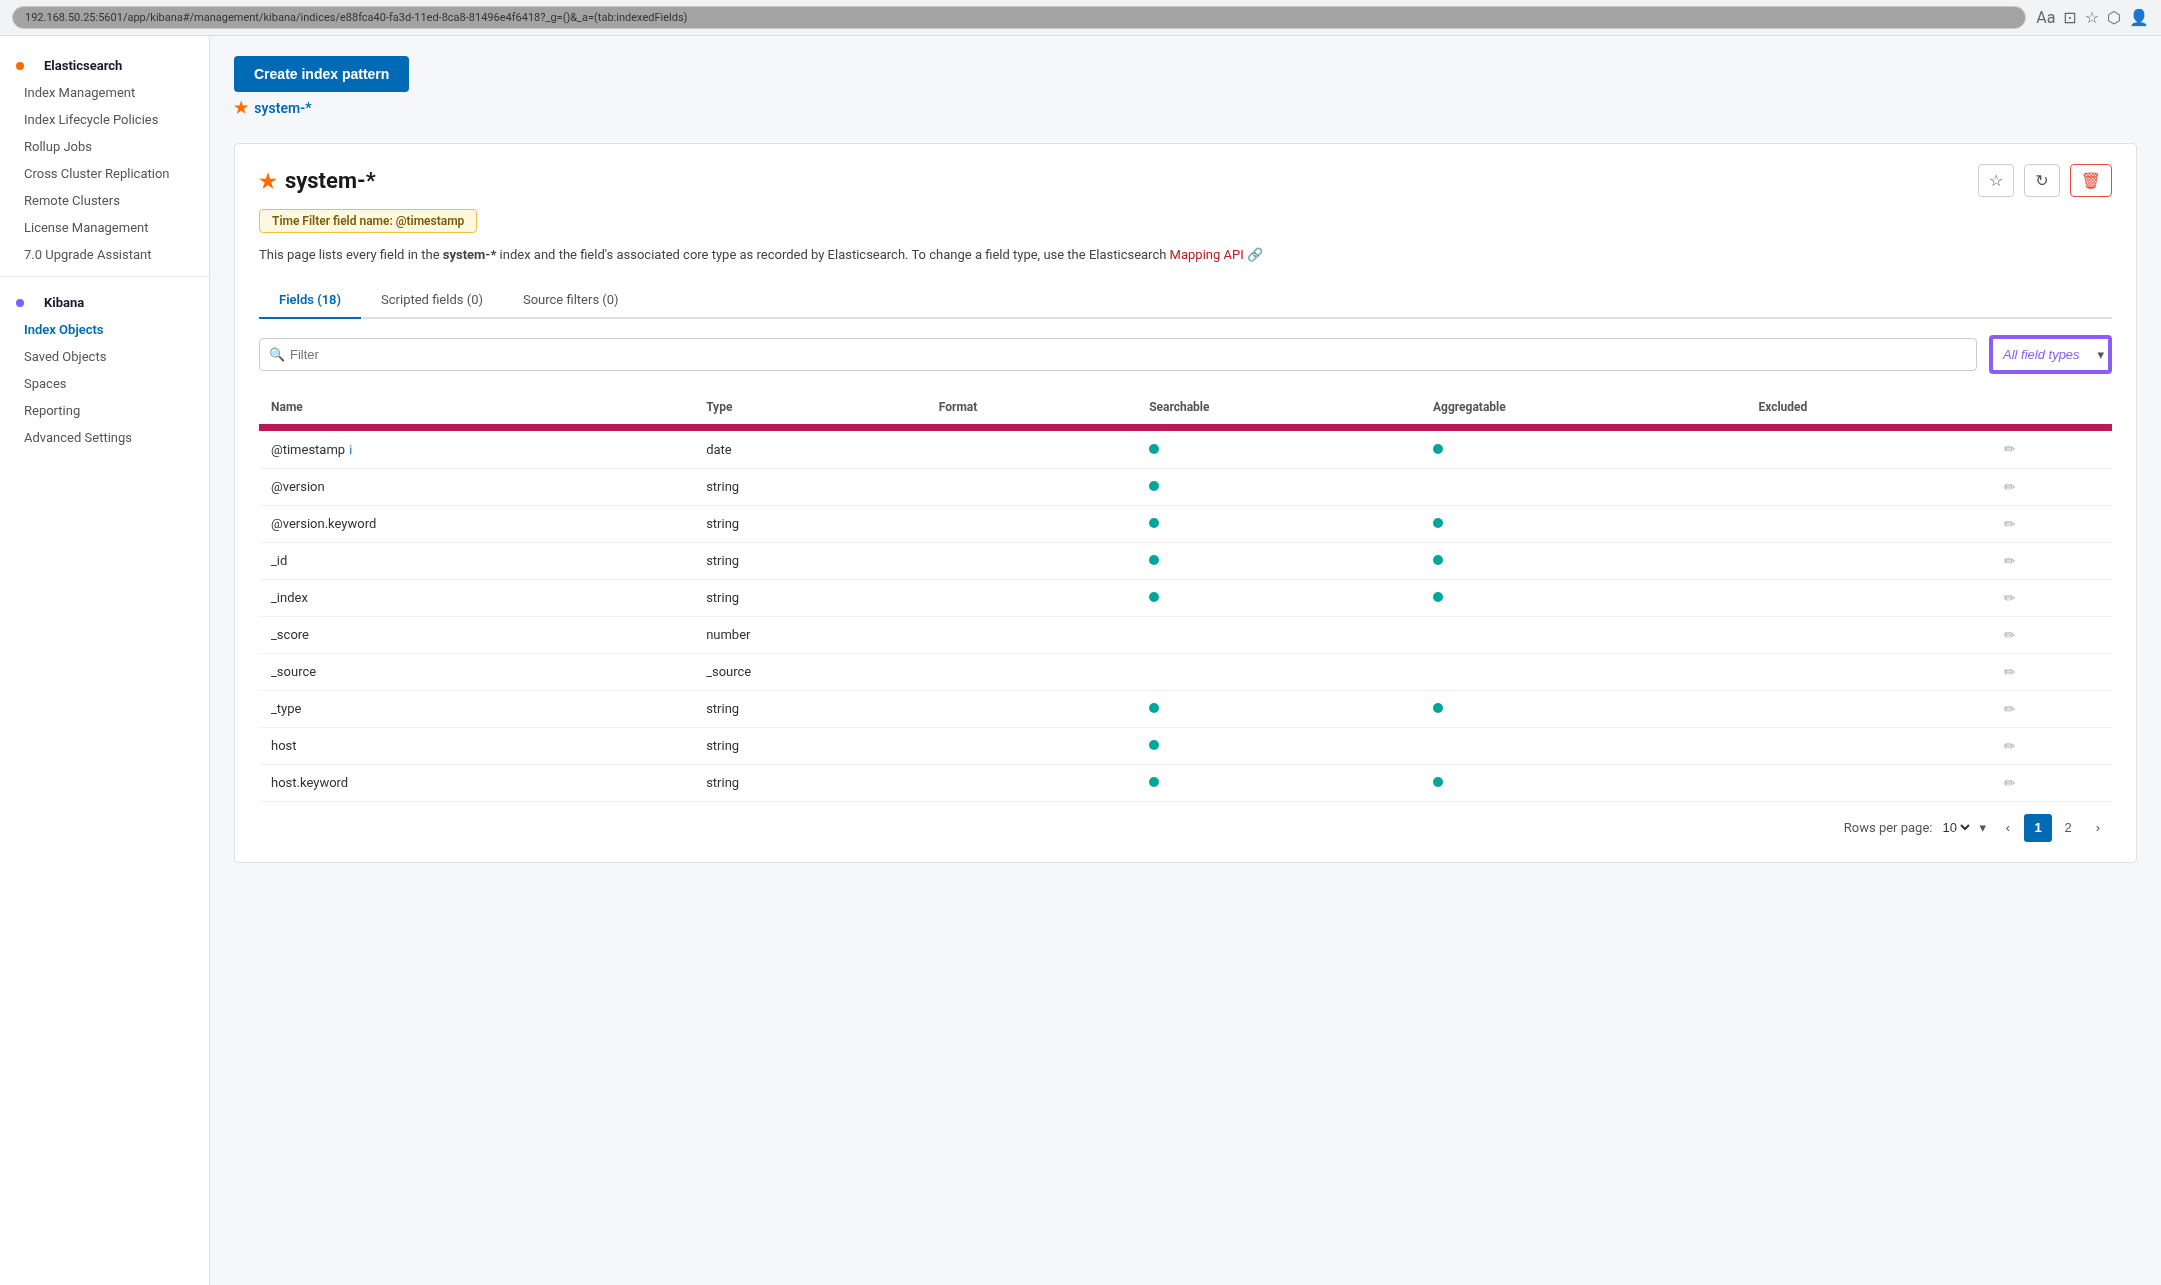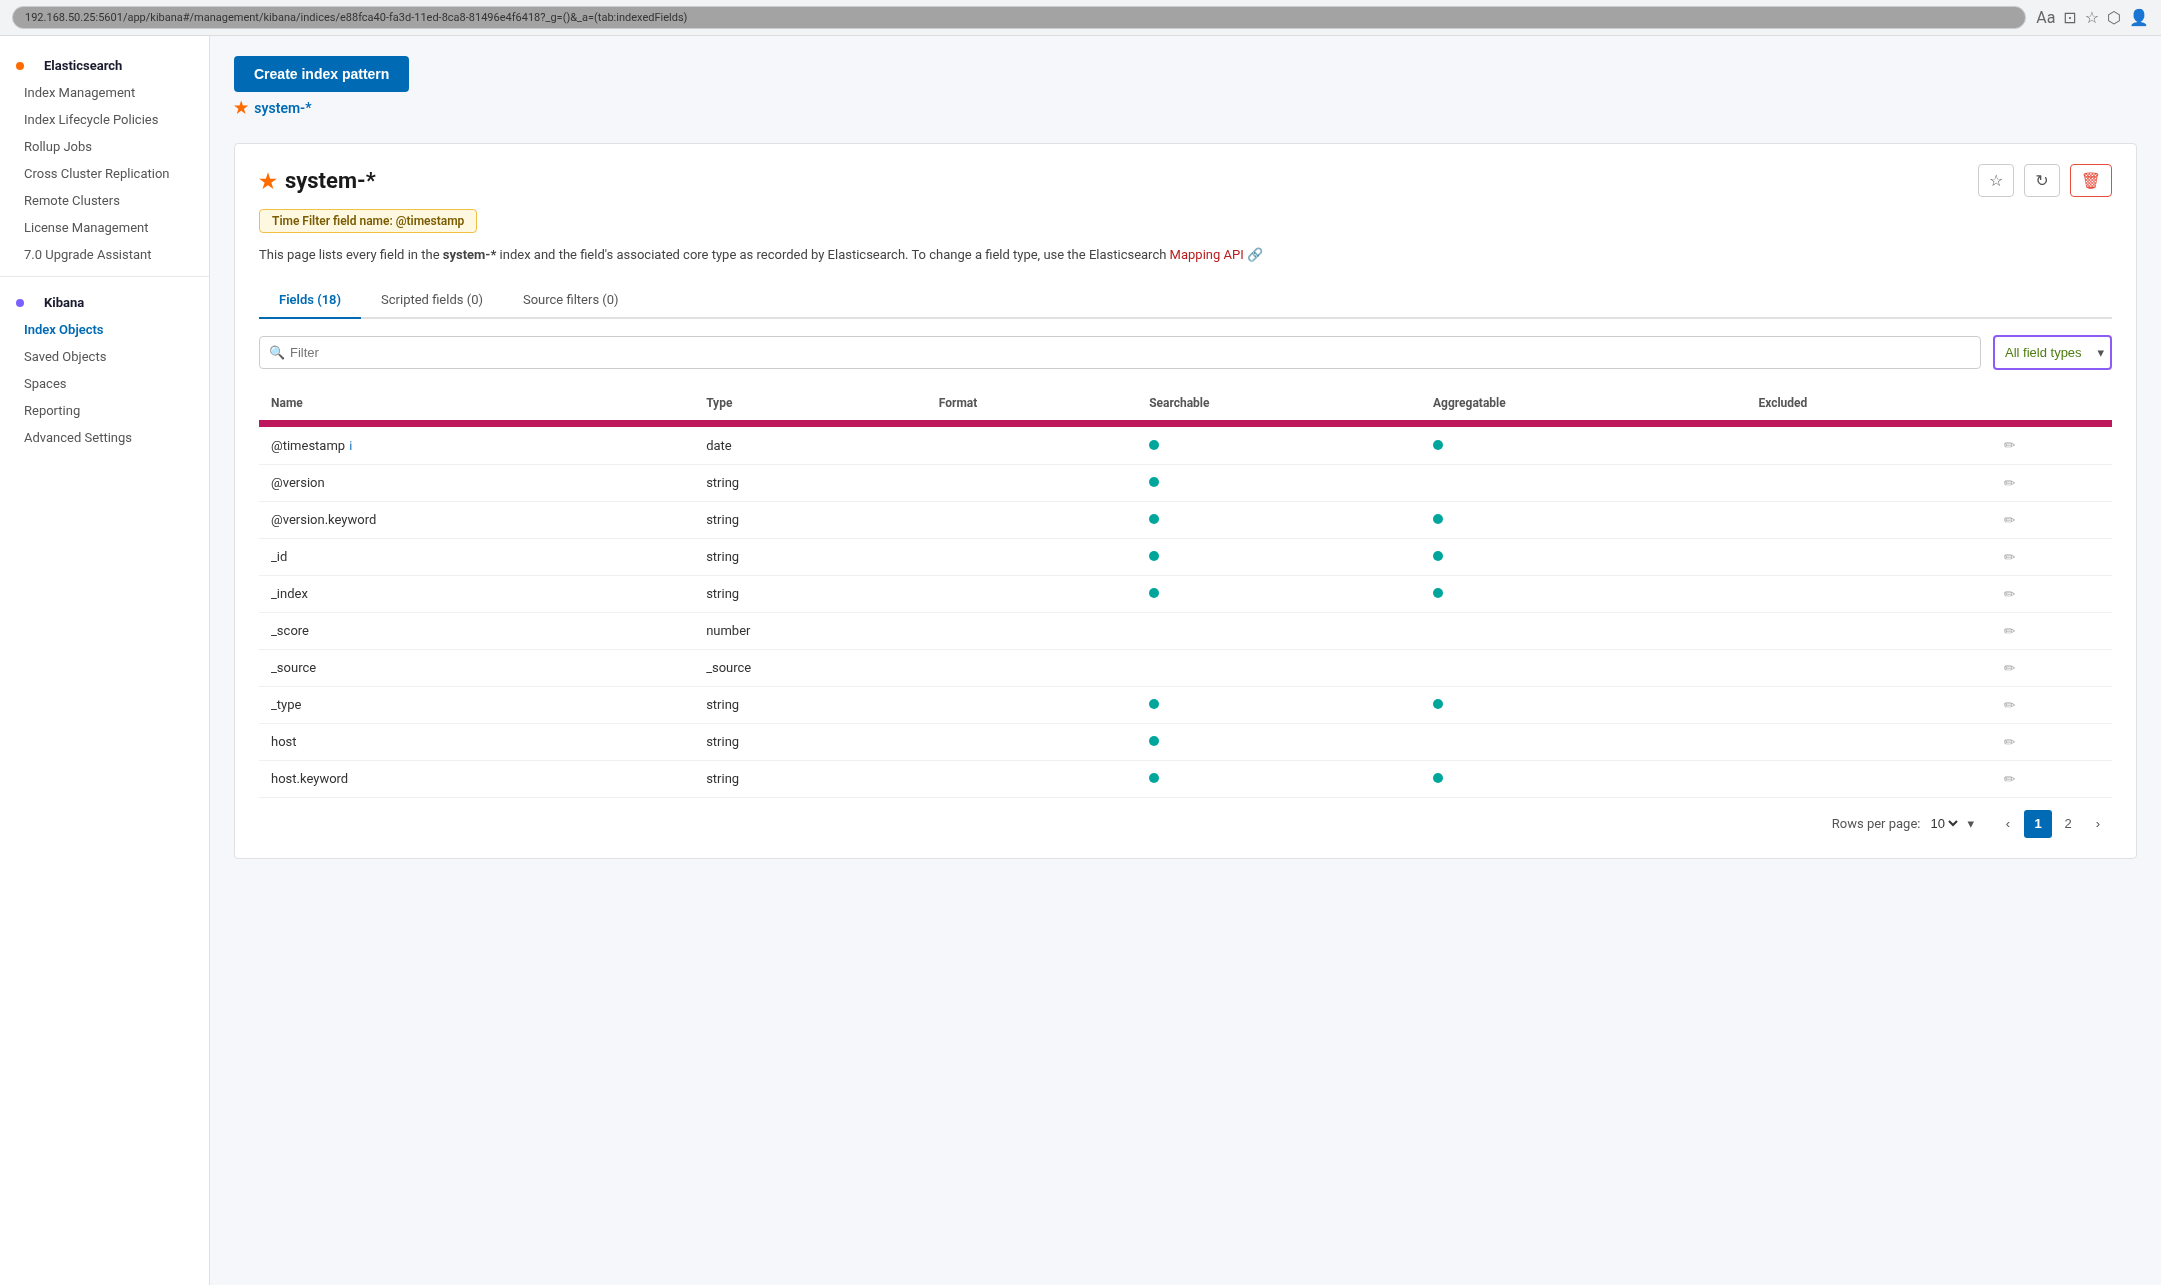--- a/index.html
+++ b/index.html
@@ -51,34 +51,34 @@
     
     .tabs { display: flex; border-bottom: 2px solid #e0e0e0; margin-bottom: 16px; }
     .tab { padding: 10px 20px; cursor: pointer; font-size: 13px; color: #555; border-bottom: 2px solid transparent; margin-bottom: -2px; }
     .tab.active { color: #006bb4; border-bottom: 2px solid #006bb4; font-weight: 600; }
 
     
     .filter-row { display: flex; align-items: center; gap: 12px; margin-bottom: 16px; }
     .filter-input-wrap { flex: 1; position: relative; }
     .filter-input-wrap .search-icon { position: absolute; left: 10px; top: 50%; transform: translateY(-50%); color: #999; font-size: 13px; }
     .filter-input { width: 100%; border: 1px solid #ccc; border-radius: 4px; padding: 8px 12px 8px 30px; font-size: 13px; color: #333; }
-    .field-type-select { border: 2px solid #8b5cf6; border-radius: 4px; padding: 8px 28px 8px 10px; font-size: 13px; color: #4d7c0f; background: white; cursor: pointer; appearance: none; position: relative; }
+    .field-type-select { border: 4px solid #8b5cf6; border-radius: 4px; padding: 8px 28px 8px 10px; font-size: 13px; color: #8b5cf6; background: white; cursor: pointer; appearance: none; position: relative; font-style: italic; }
     .field-type-wrap { position: relative; }
     .field-type-wrap::after { content: '▾'; position: absolute; right: 8px; top: 50%; transform: translateY(-50%); color: #555; pointer-events: none; }
 
     
     .fields-table { width: 100%; border-collapse: collapse; }
     .fields-table th { text-align: left; padding: 10px 12px; font-weight: 700; font-size: 12px; color: #555; border-bottom: 7px solid #be185d; background: white; }
     .fields-table td { padding: 10px 12px; border-bottom: 1px solid #f0f0f0; font-size: 13px; color: #333; vertical-align: middle; }
     .dot-green { width: 10px; height: 10px; border-radius: 50%; background: #00a69c; display: inline-block; }
     .edit-icon { color: #aaa; cursor: pointer; font-size: 14px; }
     .info-icon { color: #006bb4; font-size: 12px; margin-left: 4px; cursor: pointer; }
 
     
-    .pagination-row { display: flex; align-items: center; justify-content: flex-end; gap: 20px; padding: 12px 0 0; font-size: 13px; }
+    .pagination-row { display: flex; align-items: center; justify-content: flex-end; gap: 8px; padding: 12px 0 0; font-size: 13px; }
     .rows-per-page { display: flex; align-items: center; gap: 6px; color: #555; }
     .rows-select { border: none; background: transparent; font-size: 13px; cursor: pointer; color: #333; }
     .page-nav { display: flex; align-items: center; gap: 2px; }
     .page-btn { width: 28px; height: 28px; border: none; background: transparent; cursor: pointer; color: #555; font-size: 13px; display: flex; align-items: center; justify-content: center; border-radius: 3px; }
     .page-btn.active { background: #006bb4; color: white; font-weight: 700; border-radius: 3px; }
   </style>
 </head>
 <body>
 
 <div class="browser-bar">

